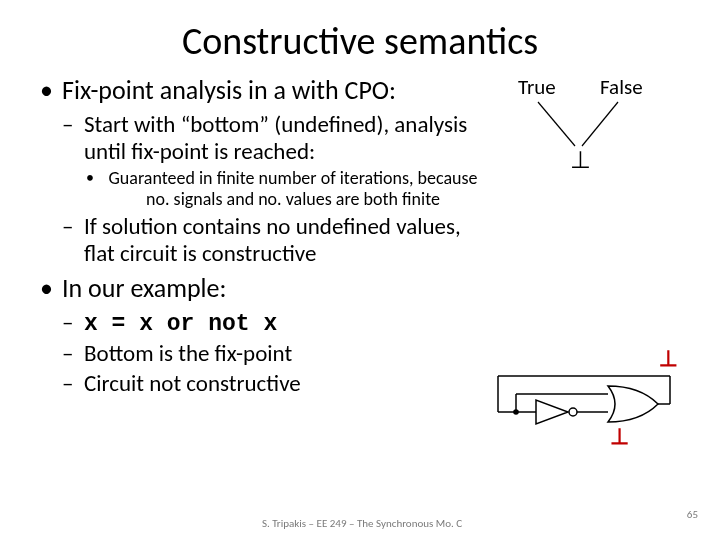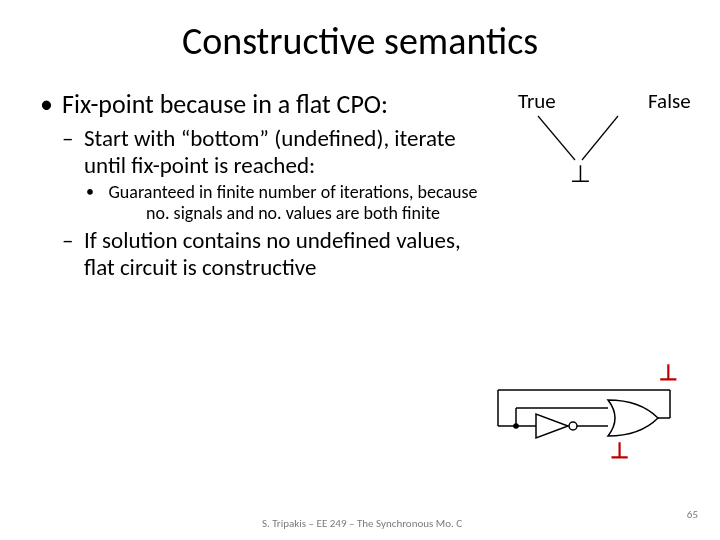--- a/index.html
+++ b/index.html
@@ -1,66 +1,80 @@
 <!DOCTYPE html>
 <html><head>
 <meta charset="utf-8">
 <style>
   * { box-sizing: border-box; margin: 0; padding: 0; }
   html, body { width: 720px; height: 540px; background: #fff; font-family: Calibri, Arial, sans-serif; color: #000; }
   .slide { position: relative; width: 720px; height: 540px; padding: 18px 40px 0 40px; }
-  .title { font-size: 38px; text-align: center; font-weight: 400; margin-bottom: 24px; }
+  .title { font-size: 38px; text-align: center; font-weight: 400; margin-bottom: 10px; }
   .cols { display: flex; }
   .left { flex: 1 1 auto; padding-right: 8px; }
   .right { width: 190px; flex: 0 0 190px; position: relative; }
   ul.top { list-style: none; }
   ul.top > li { position: relative; padding-left: 22px; font-size: 26px; line-height: 1.25; margin-bottom: 4px; }
   ul.top > li::before { content: "•"; position: absolute; left: 0; top: 0; font-size: 26px; }
   ul.sub { list-style: none; margin-top: 4px; }
   ul.sub > li { position: relative; padding-left: 22px; font-size: 23px; line-height: 1.2; margin-bottom: 2px; }
   ul.sub > li::before { content: "–"; position: absolute; left: 0; top: 0; }
   ul.subsub { list-style: none; margin-top: 2px; text-align: center; }
   ul.subsub > li { position: relative; padding-left: 20px; font-size: 18px; line-height: 1.2; }
   ul.subsub > li::before { content: "•"; position: absolute; left: 2px; top: 0; font-size: 16px; }
   .mono { font-family: "Courier New", monospace; font-weight: bold; }
   .footer { position: absolute; bottom: 10px; left: 4px; right: 0; text-align: center; font-size: 11px; color: #7a7a7a; }
   .pagenum { position: absolute; right: 22px; bottom: 19px; font-size: 11px; color: #7a7a7a; }
   .cpo { position: relative; height: 130px; }
   .cpo-label { position: absolute; font-size: 21px; }
   .cpo-true { left: 28px; top: 0; }
-  .cpo-false { left: 110px; top: 0; margin-left: 48px; }
+  .cpo-false { left: 110px; top: 0; }
   .cpo-bot { left: 80px; top: 72px; font-family: serif; font-size: 24px; }
   .bot-sym { font-family: serif; font-size: 22px; color: #c00000; font-weight: bold; }
   .circuit { position: relative; width: 190px; height: 130px; margin-top: 142px; }
   .circ-bot1 { position: absolute; right: 2px; top: 0px; }
   .circ-bot2 { position: absolute; left: 120px; top: 78px; }
   svg { display: block; }
 </style>
 </head>
 <body>
 
 <div class="slide">
   <h1 class="title">Constructive semantics</h1>
 
   <div class="cols">
     <div class="left">
       <ul class="top">
         <li>
-          <span>Fix-point because in a flat CPO:</span>
+          <span>Fix-point analysis in a with CPO:</span>
           <ul class="sub">
             <li>
-              <span>Start with “bottom” (undefined), iterate until fix-point is reached:</span>
+              <span>Start with “bottom” (undefined), analysis until fix-point is reached:</span>
               <ul class="subsub">
                 <li>
                   <span>Guaranteed in finite number of iterations, because no. signals and no. values are both finite</span>
                 </li>
               </ul>
             </li>
             <li>
               <span>If solution contains no undefined values, flat circuit is constructive</span>
+            </li>
+          </ul>
+        </li>
+        <li>
+          <span>In our example:</span>
+          <ul class="sub">
+            <li>
+              <span class="mono">x = x or not x</span>
+            </li>
+            <li>
+              <span>Bottom is the fix-point</span>
+            </li>
+            <li>
+              <span>Circuit not constructive</span>
             </li>
           </ul>
         </li>
       </ul>
     </div>
 
     <div class="right">
       <div class="cpo">
         <span class="cpo-label cpo-true">True</span>
         <span class="cpo-label cpo-false">False</span>

